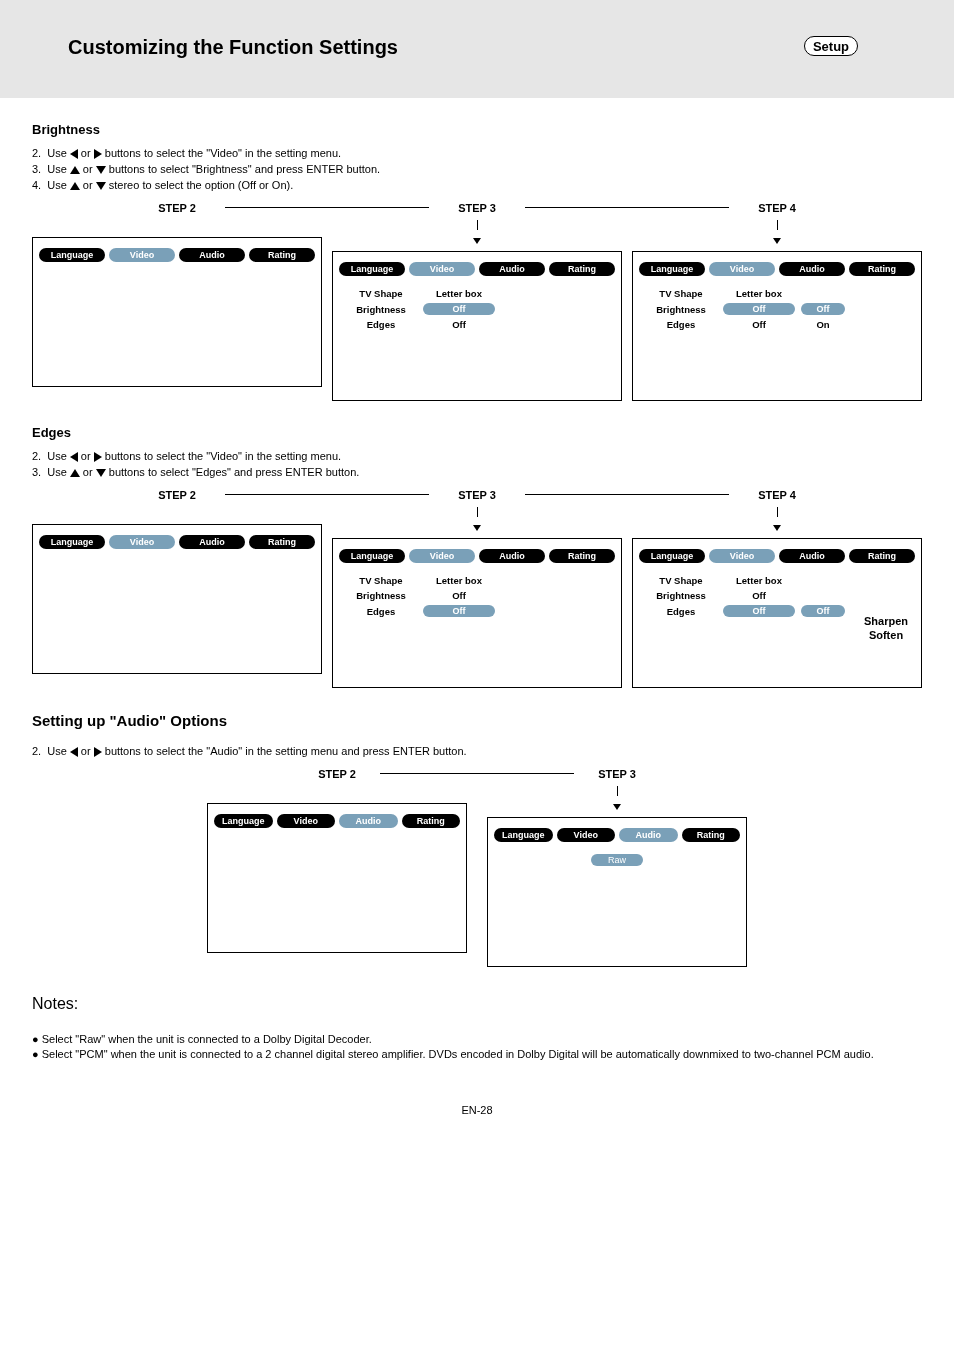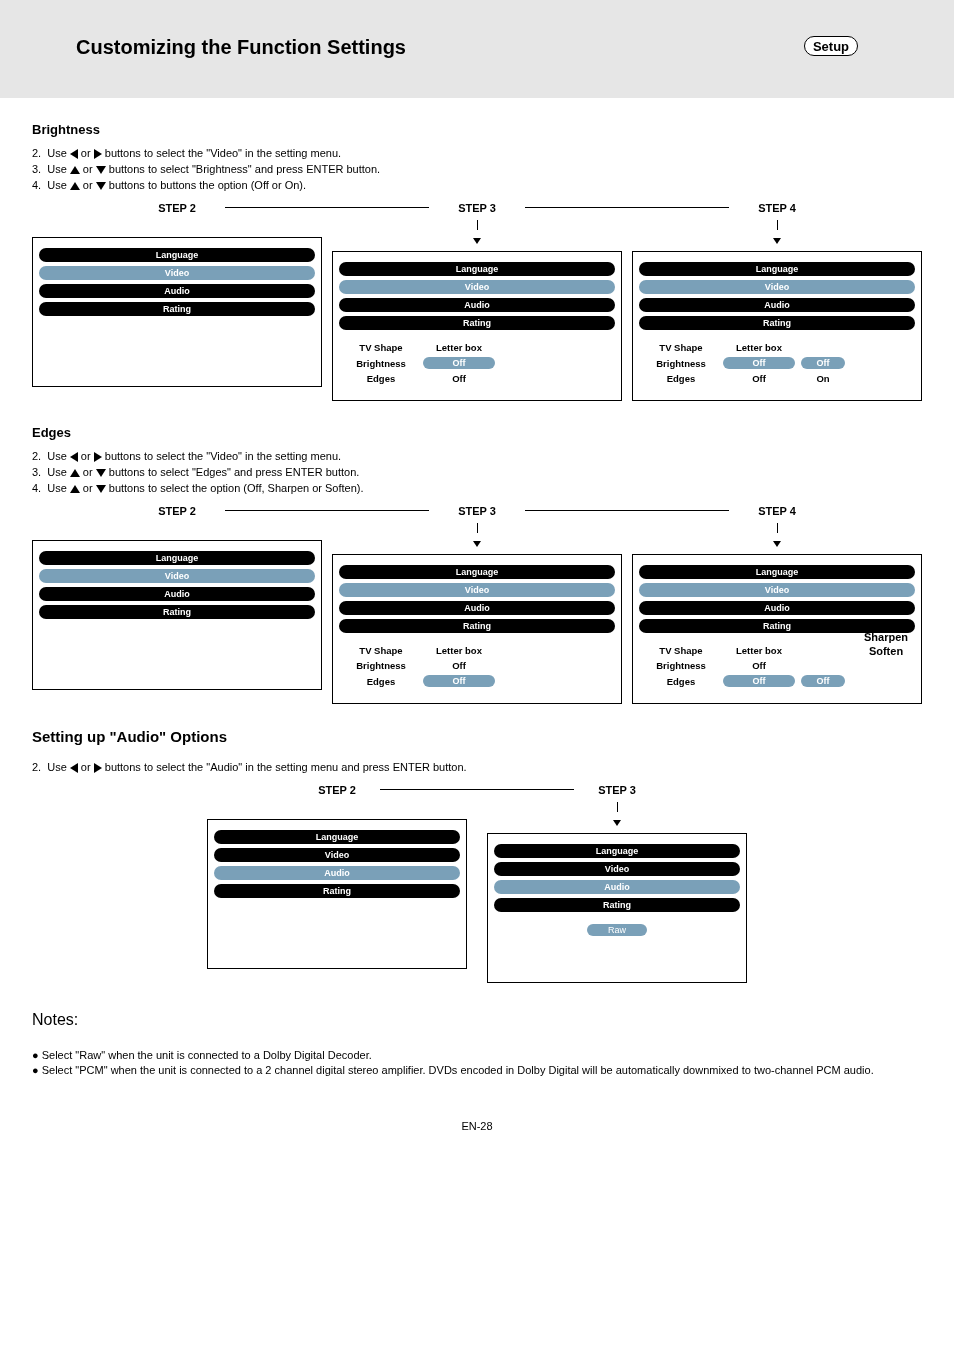--- a/index.html
+++ b/index.html
@@ -11,21 +11,21 @@
     width: 954px;
   }
   .header-band {
     background: #e6e6e6;
     height: 98px;
     position: relative;
   }
   .page-title {
     position: absolute;
     top: 36px;
-    left: 76px;
+    left: 68px;
     font-size: 20px;
     font-weight: bold;
   }
   .page-badge {
     position: absolute;
     right: 96px;
     top: 36px;
     width: 54px;
     height: 20px;
     border: 1px solid #000;
@@ -62,21 +62,20 @@
     background: #fff;
     padding: 10px 6px 10px 6px;
     height: 150px;
     position: relative;
   }
   .panel.short { height: 150px; }
   .tabs {
     display: flex;
     gap: 4px;
     margin-bottom: 12px;
-    flex-direction: column;
   }
   .tab {
     background: #000;
     color: #fff;
     font-size: 9px;
     padding: 2px 0;
     text-align: center;
     border-radius: 7px;
     flex:1;
     font-weight: bold;
@@ -149,38 +148,38 @@
   .dn-wrap { text-align:center; margin-bottom:4px; }
   .dn-wrap .stem { display:inline-block; width:1px; height:10px; background:#000; }
   .big-steps-2 {
     display:flex;
     gap:20px;
     justify-content:center;
     margin-top:10px;
   }
   .big-steps-2 .step-col { flex:0 0 260px; }
   .center-pill {
-    width:60px;
+    width:52px;
     margin:4px auto 0 auto;
   }
 </style>
 </head>
 <body>
 
 <div class="header-band">
   <div class="page-title">Customizing the Function Settings</div>
   <div class="page-badge">Setup</div>
 </div>
 
 <div class="section">
   <div class="sec-title">Brightness</div>
   <ul class="bullets">
     <li><span class="dot">2.</span><span>Use </span><span class="arrow-l"></span><span> or </span><span class="arrow-r"></span><span> buttons to select the "Video" in the setting menu.</span></li>
     <li><span class="dot">3.</span><span>Use </span><span class="arrow-u"></span><span> or </span><span class="arrow-d"></span><span> buttons to select "Brightness" and press ENTER button.</span></li>
-    <li><span class="dot">4.</span><span>Use </span><span class="arrow-u"></span><span> or </span><span class="arrow-d"></span><span> buttons to buttons the option (Off or On).</span></li>
+    <li><span class="dot">4.</span><span>Use </span><span class="arrow-u"></span><span> or </span><span class="arrow-d"></span><span> stereo to select the option (Off or On).</span></li>
   </ul>
 
   <div class="steps-row">
 
     <div class="step-col">
       <div class="hdr-grid3">
         <div class="left"></div>
         <div class="mid step-label">STEP 2</div>
         <div class="left">
             <div class="ln"></div>
@@ -268,21 +267,20 @@
       </div>
     </div>
   </div>
 </div>
 
 <div class="section">
   <div class="sec-title">Edges</div>
   <ul class="bullets">
     <li><span class="dot">2.</span><span>Use </span><span class="arrow-l"></span><span> or </span><span class="arrow-r"></span><span> buttons to select the "Video" in the setting menu.</span></li>
     <li><span class="dot">3.</span><span>Use </span><span class="arrow-u"></span><span> or </span><span class="arrow-d"></span><span> buttons to select "Edges" and press ENTER button.</span></li>
-    <li><span class="dot">4.</span><span>Use </span><span class="arrow-u"></span><span> or </span><span class="arrow-d"></span><span> buttons to select the option (Off, Sharpen or Soften).</span></li>
   </ul>
 
   <div class="steps-row">
 
     <div class="step-col">
       <div class="hdr-grid3">
         <div class="left"></div>
         <div class="mid step-label">STEP 2</div>
         <div class="left">
             <div class="ln"></div>

